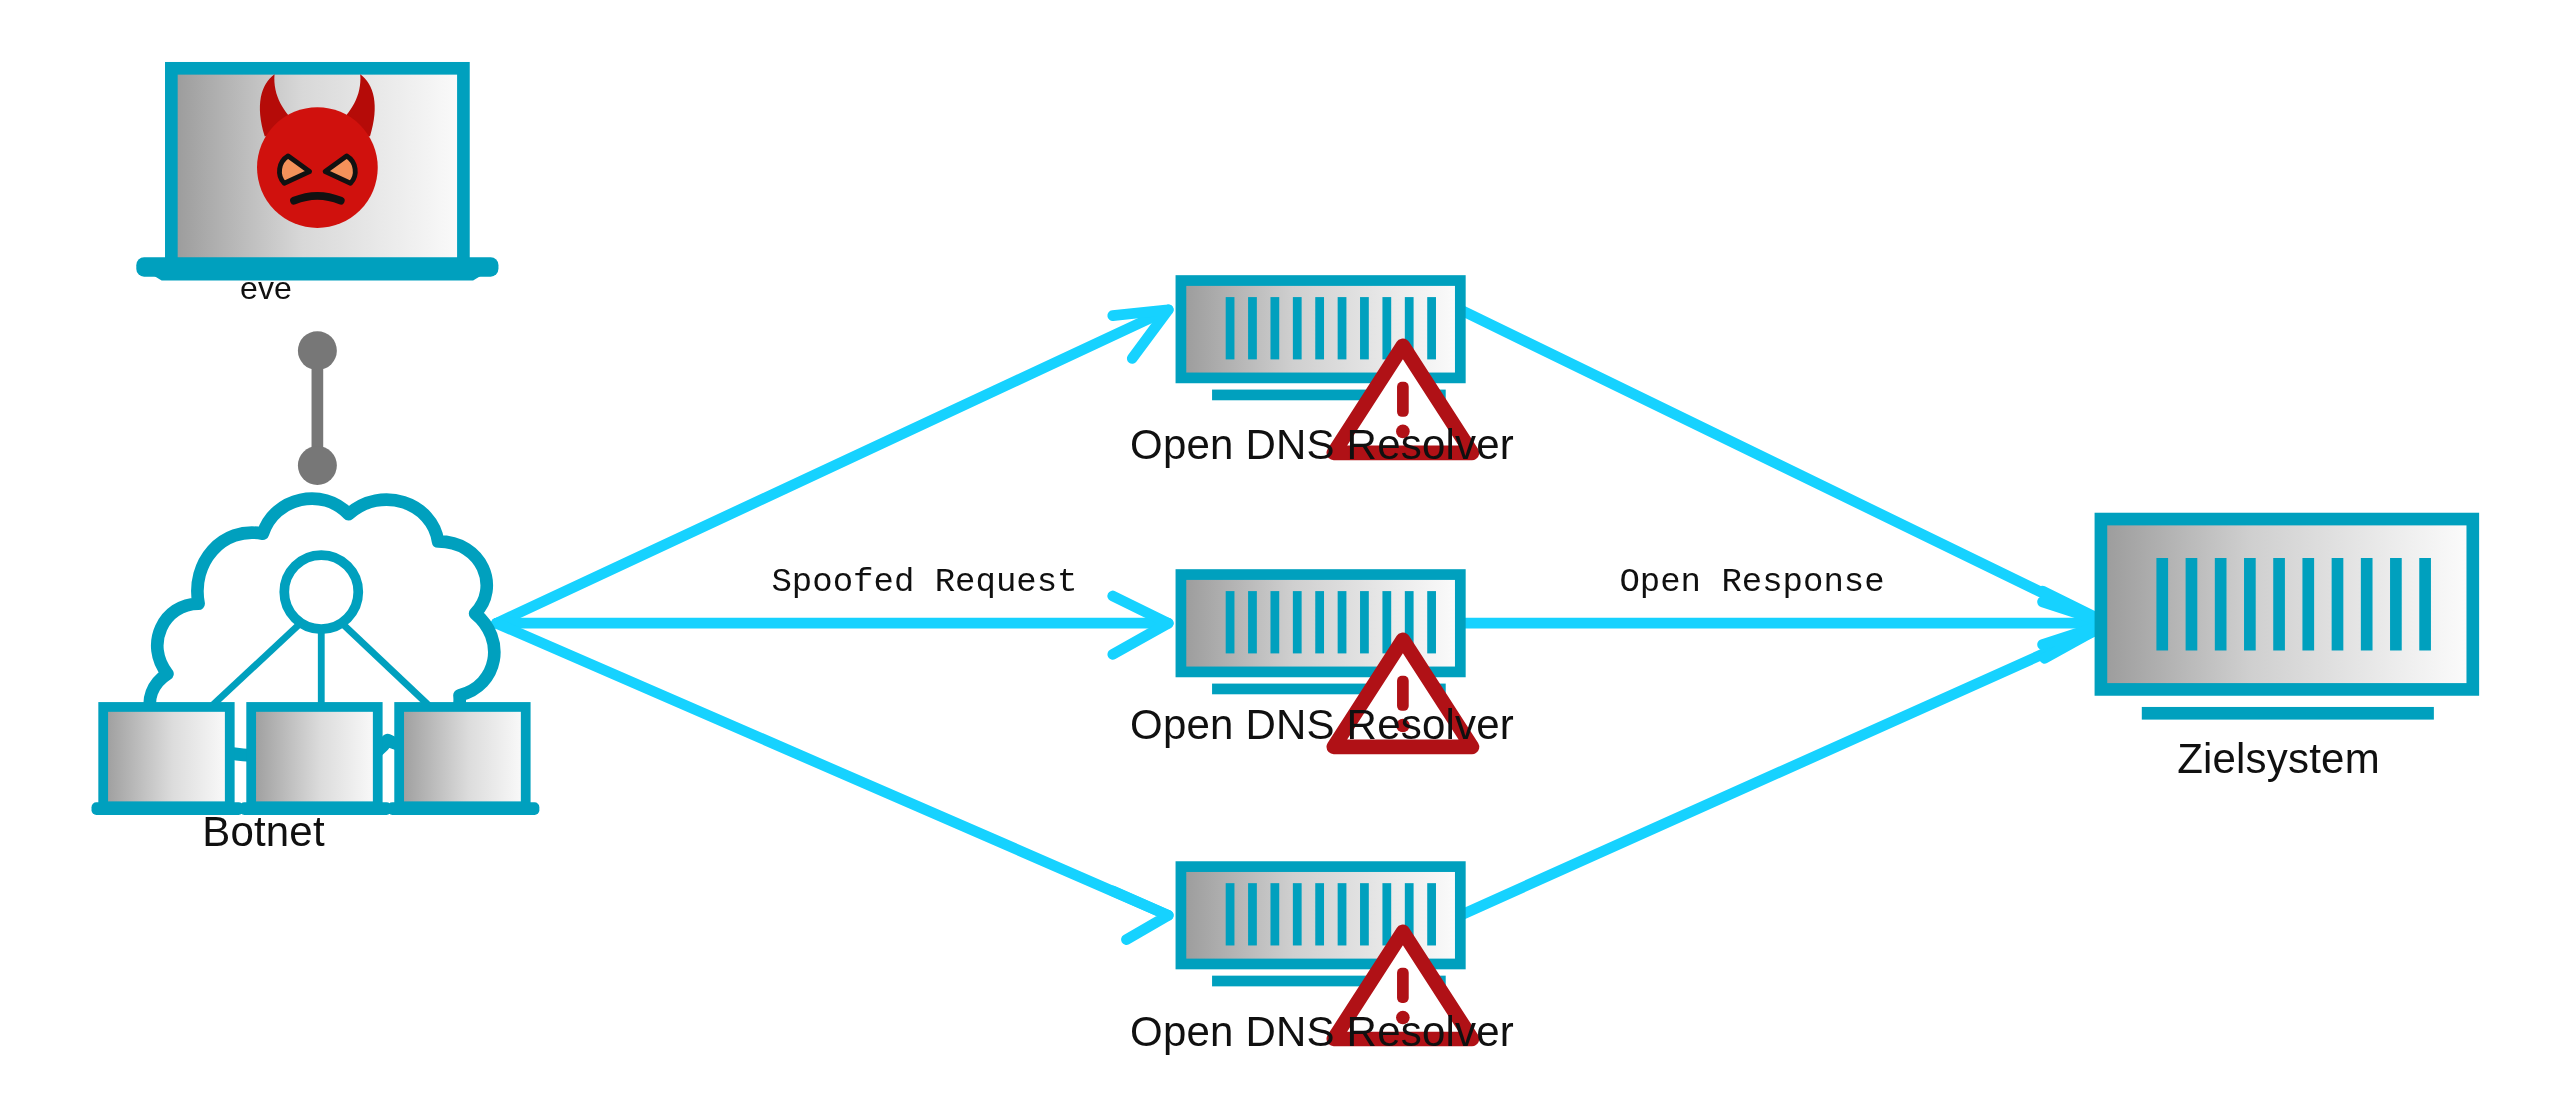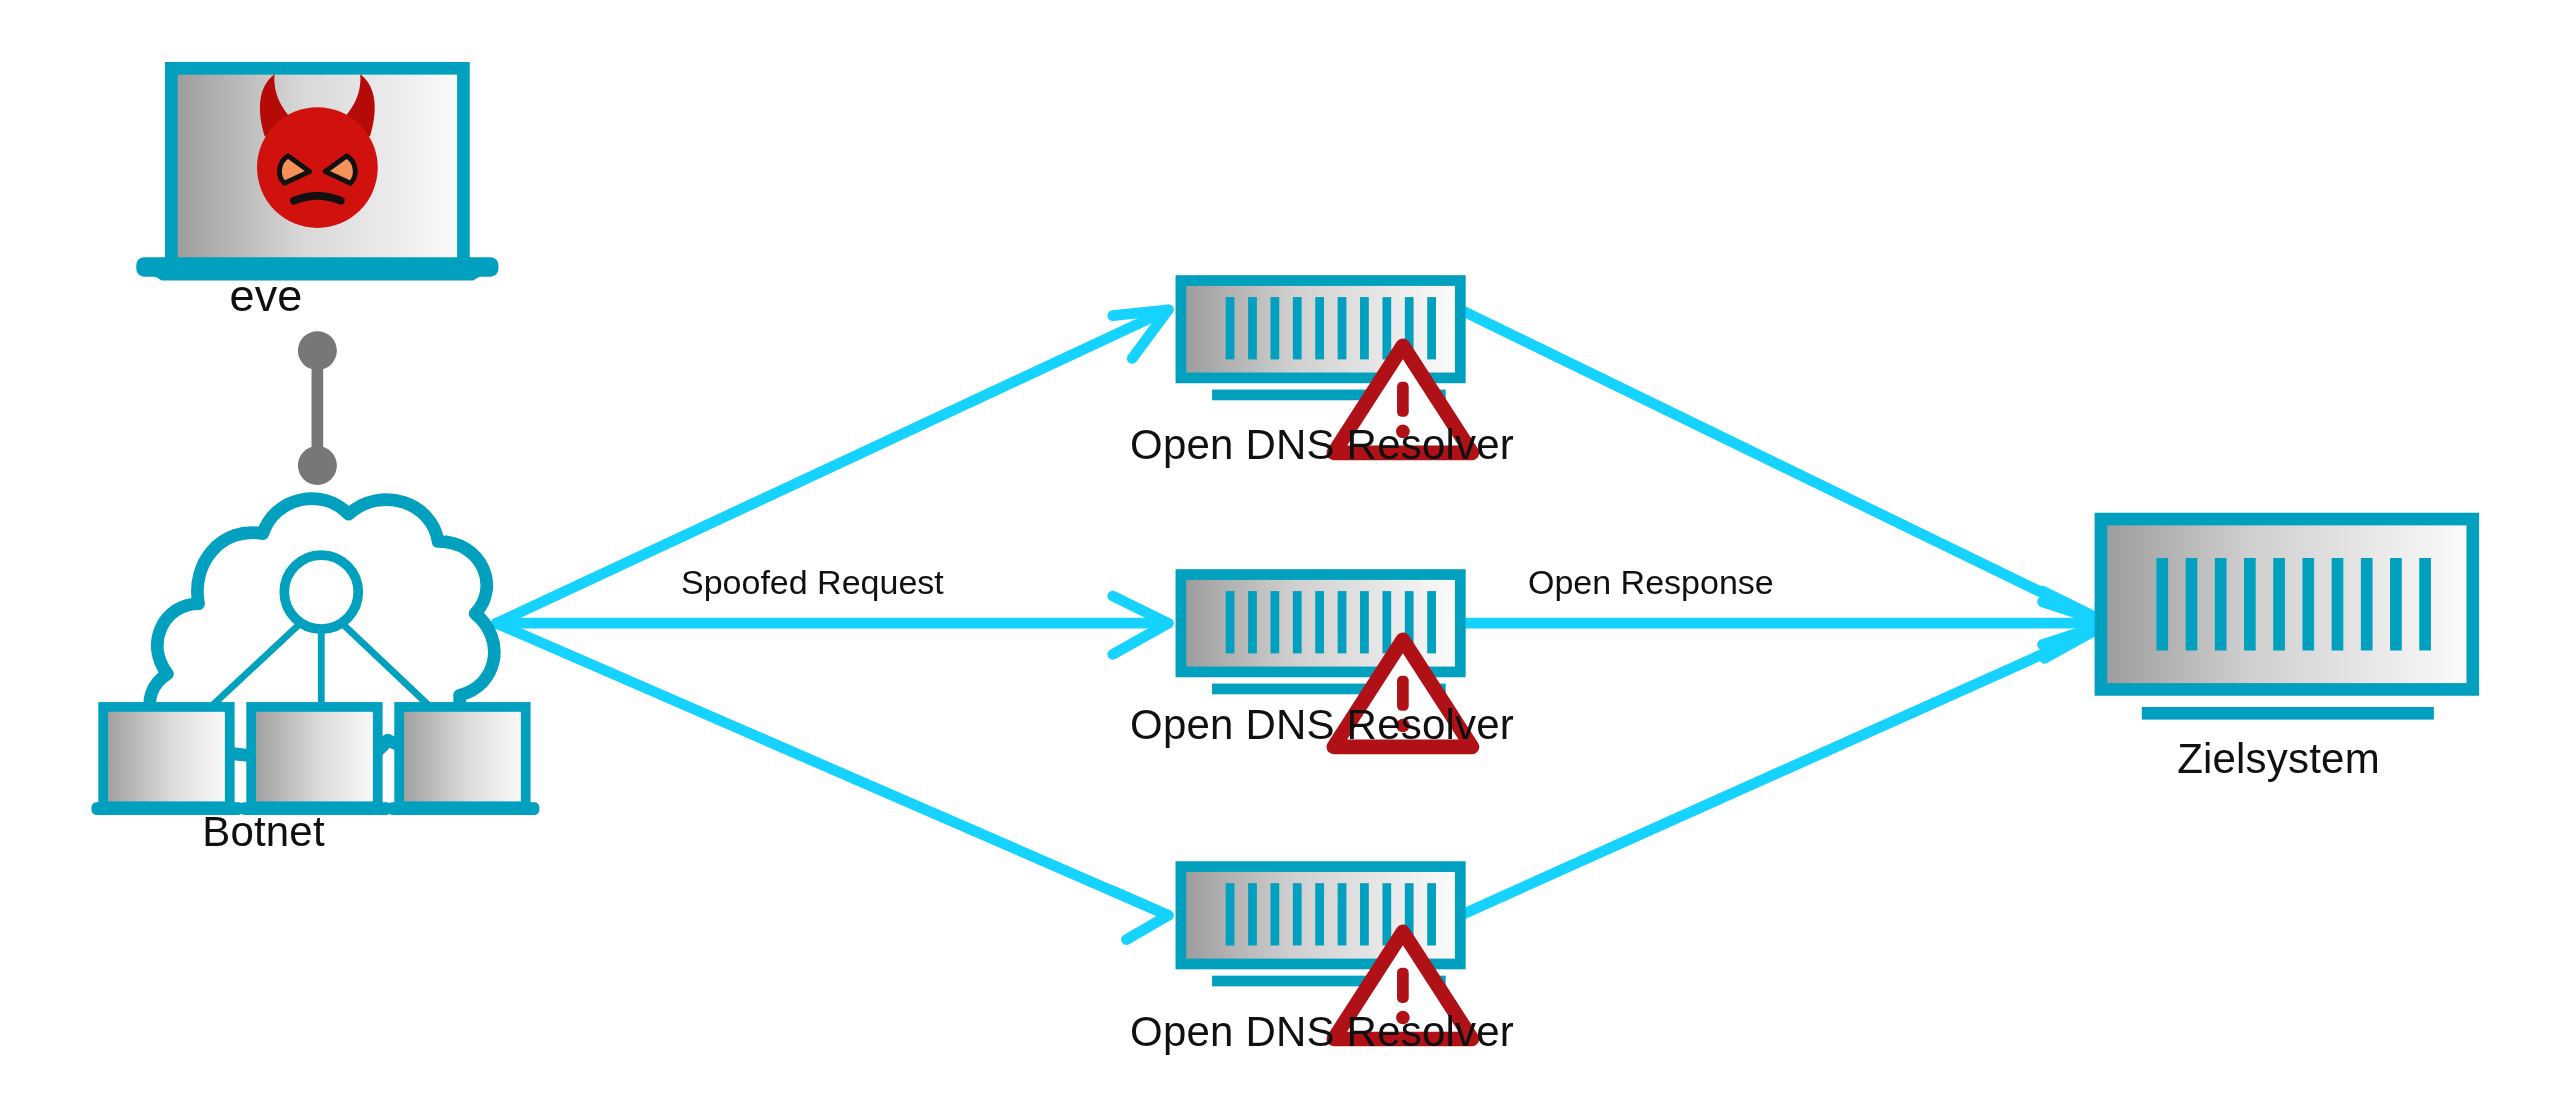--- a/index.html
+++ b/index.html
@@ -27,32 +27,33 @@
   }
   .node-label {
     position: absolute;
     color: #101010;
     font-family: "Liberation Sans", sans-serif;
     font-weight: 400;
     white-space: nowrap;
     text-align: center;
     letter-spacing: 0.2px;
   }
-  .label-eve      { font-size: 45px; left: 164px;  top: 270px;  width: 204px; }
+  .label-eve      { font-size: 32px; left: 164px;  top: 270px;  width: 204px; }
   .label-botnet   { font-size: 42px; left: 127px;  top: 808px;  width: 273px; }
   .label-res-1    { font-size: 42px; left: 1020px; top: 421px;  width: 604px; }
   .label-res-2    { font-size: 42px; left: 1020px; top: 701px;  width: 604px; }
   .label-res-3    { font-size: 42px; left: 1020px; top: 1008px; width: 604px; }
   .label-ziel     { font-size: 42px; left: 2074px; top: 735px;  width: 409px; text-align: center; }
   .edge-label {
     position: absolute;
     color: #101010;
-    font-family: Liberation Sans, sans-serif;
+    font-family: Liberation Mono, monospace;
     font-size: 34px;
     white-space: nowrap;
+    text-align: center;
   }
   .label-spoofed  { left: 681px;  top: 563px; width: 487px; }
   .label-large    { left: 1528px; top: 563px; width: 448px; }
 </style>
 </head>
 <body>
 
 <div id="canvas">
 
   <svg id="diagram-svg" viewBox="0 0 2646 1146">

